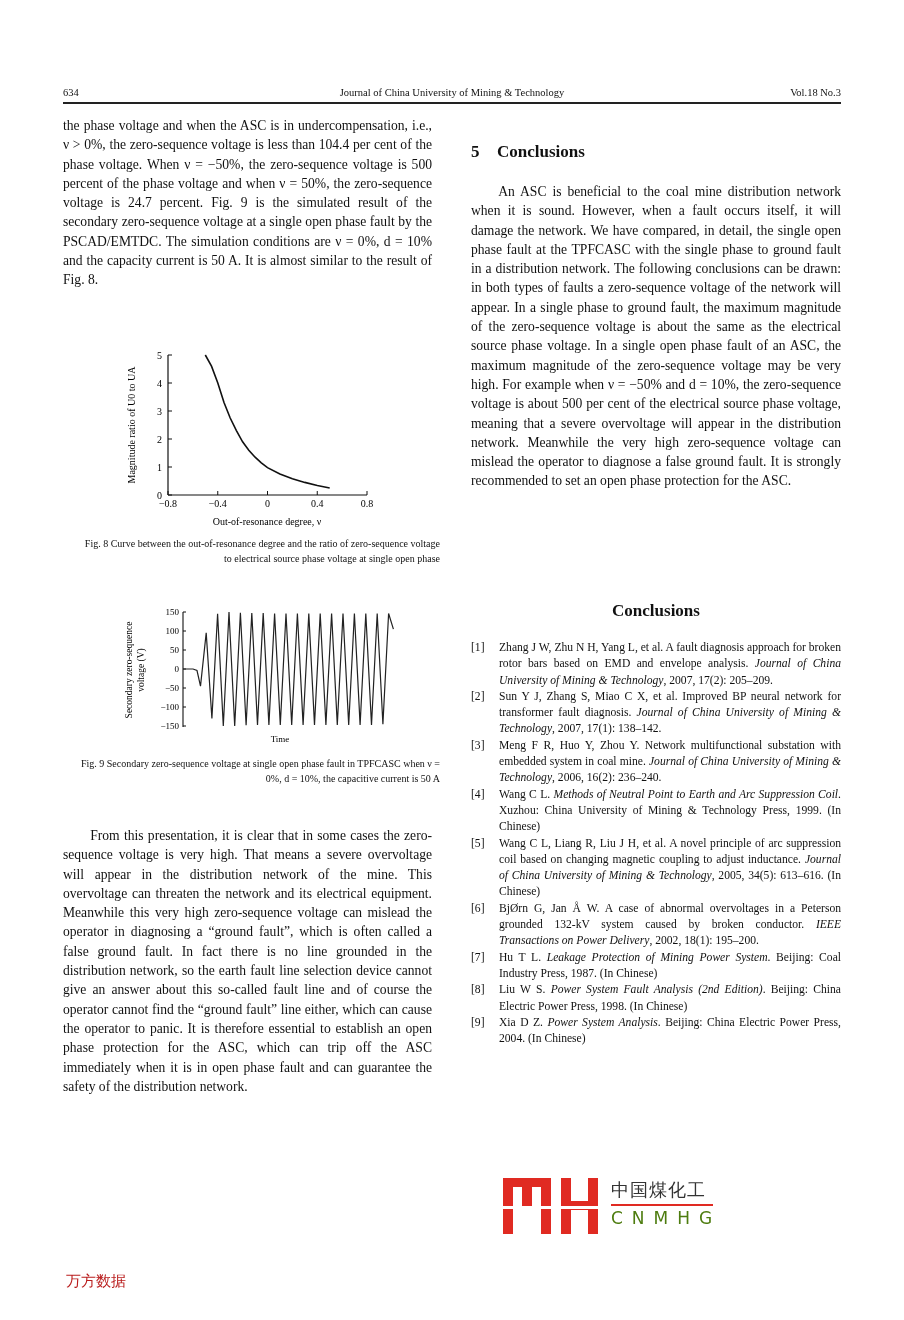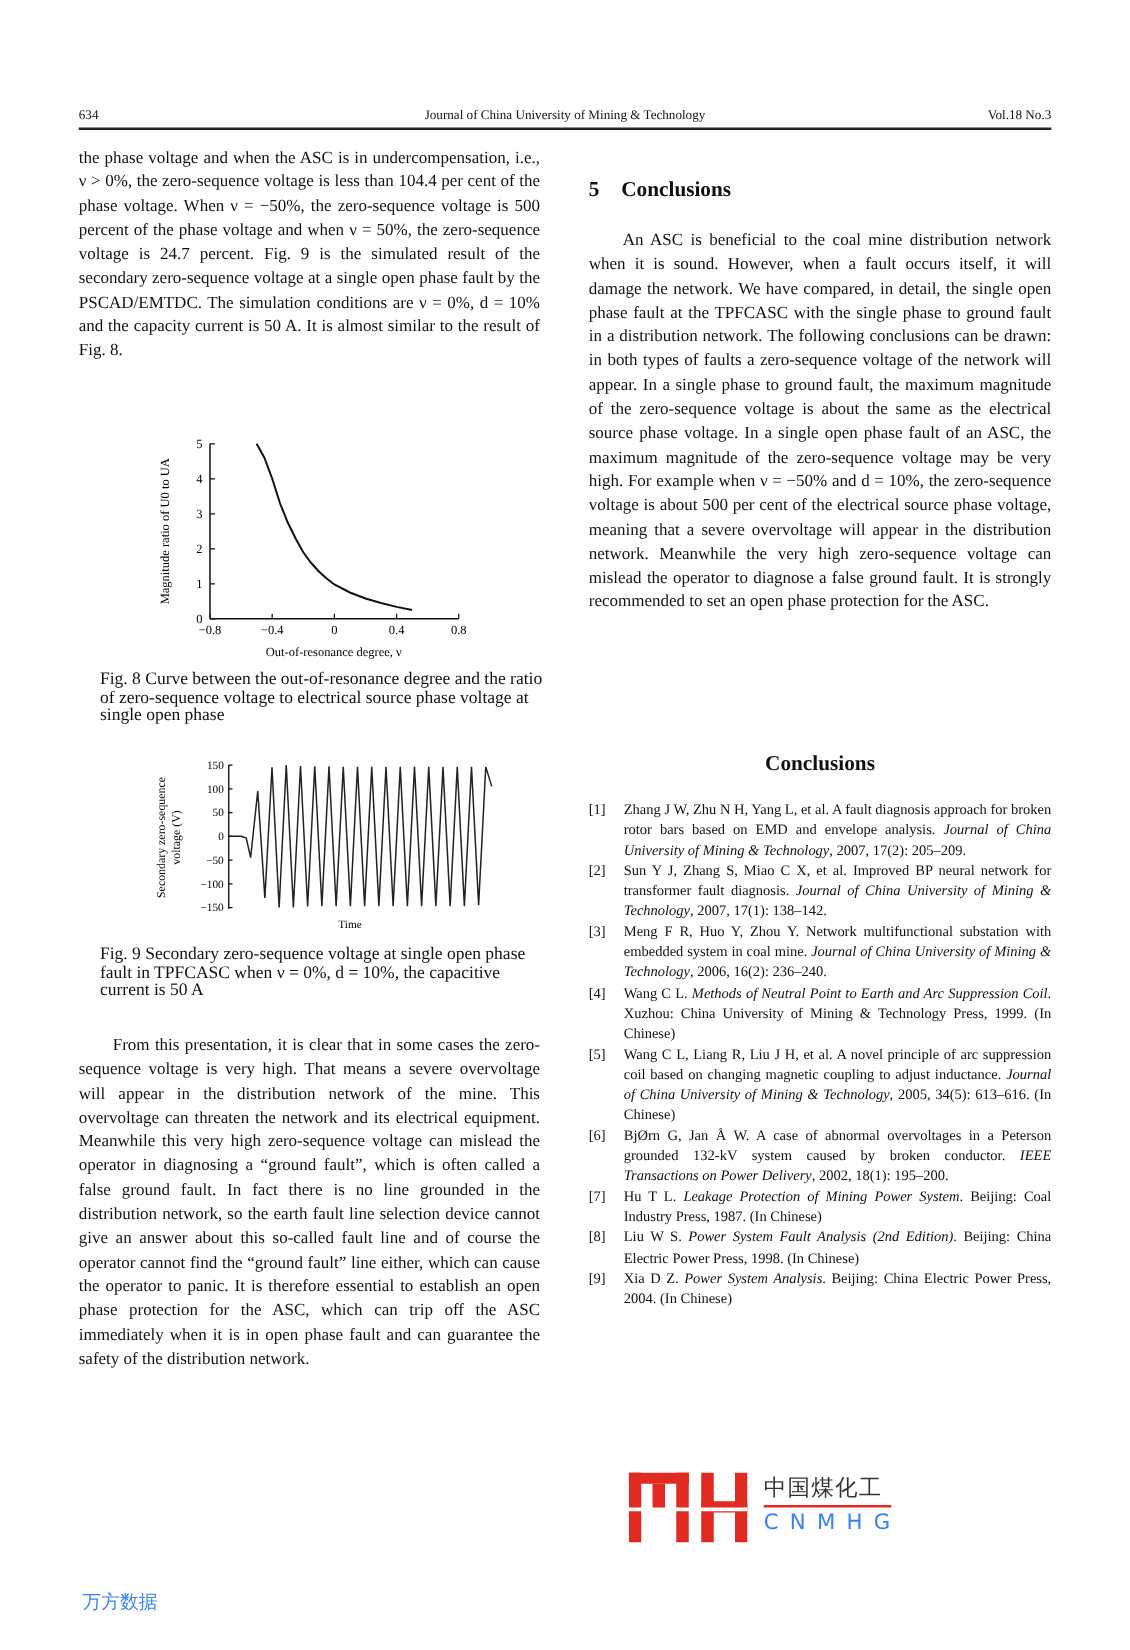--- a/index.html
+++ b/index.html
@@ -10,29 +10,29 @@
   .header .pg { position: absolute; left: 0; top: 0; }
   .header .jt { position: absolute; left: 0; right: 0; text-align: center; top: 0; }
   .header .vol { position: absolute; right: 0; top: 0; }
   .header .rule { position: absolute; left: 0; right: 0; top: 15px; height: 2px; background: #222; }
   .para { font-size: 13.6px; line-height: 19.3px; text-align: justify; margin: 0; }
   .para.indent { text-indent: 2em; }
   .colL { left: 63px; width: 369px; }
   .colR { left: 471px; width: 370px; }
   .sec-title { font-size: 17px; font-weight: bold; }
   .sec-title .num { display: inline-block; width: 26px; }
-  .caption { font-size: 14px; line-height: 14.5px; text-align: left; }
+  .caption { font-size: 10px; line-height: 14.5px; text-align: right; }
   .refs-title { font-size: 17px; font-weight: bold; text-align: center; }
   .ref { font-size: 11.6px; line-height: 16.3px; text-align: justify; position: relative; padding-left: 28px; margin: 0 0 0 0; }
   .ref .rn { position: absolute; left: 0; top: 0; }
   i.it { font-style: italic; }
   svg text { font-family: "Liberation Serif", "DejaVu Serif", serif; }
   .logo-cn { font-family: "DejaVu Sans", sans-serif; font-size: 18px; color: #333; letter-spacing: 1px; }
-  .logo-en { font-family: "DejaVu Sans", sans-serif; font-size: 17px; color: #3b82f6; letter-spacing: 9px; }
-  .wanfang { font-family: "DejaVu Sans", sans-serif; font-size: 15px; color: #3b82f6; }
+  .logo-en { font-family: "DejaVu Sans", sans-serif; font-size: 17px; color: #4d7c0f; letter-spacing: 9px; }
+  .wanfang { font-family: "DejaVu Sans", sans-serif; font-size: 15px; color: #b91c1c; }
 </style>
 </head>
 <body>
 
 <div class="abs header">
   <span class="pg">634</span>
   <span class="jt">Journal of China University of Mining &amp; Technology</span>
   <span class="vol">Vol.18  No.3</span>
   <div class="rule"></div>
 </div>

